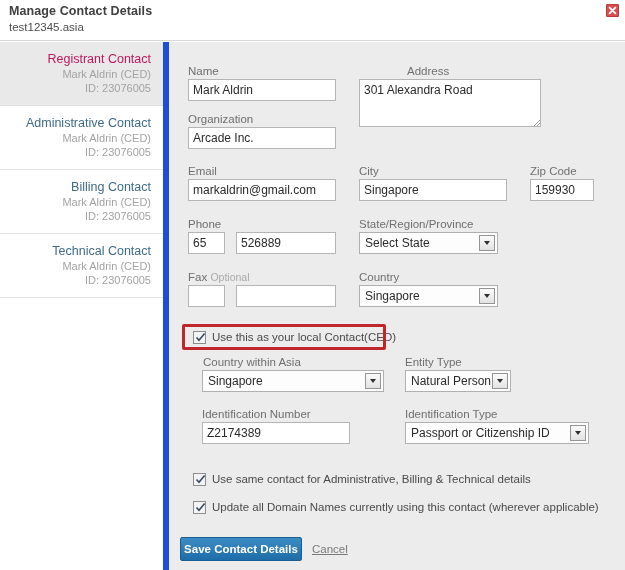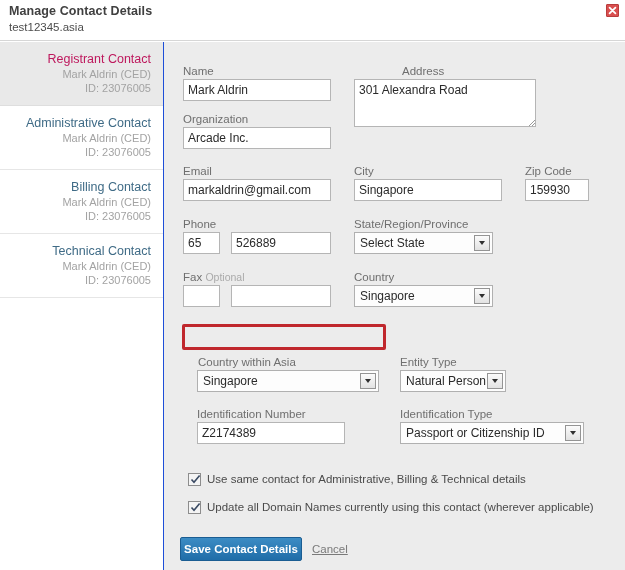--- a/index.html
+++ b/index.html
@@ -65,21 +65,21 @@
   .side-item .s-name,
   .side-item .s-id {
     font-size: 11px; color: #a3a3a3; line-height: 14px;
   }
 
   
   .form-panel {
     position: absolute; left: 163px; top: 42px;
     width: 462px; height: 528px;
     background: #ececec;
-    border-left: 1px solid #1d4ed8;
+    border-left: 6px solid #1d4ed8;
   }
 
   .lbl {
     position: absolute;
     font-size: 11.5px; color: #6f6f6f; white-space: nowrap;
   }
   .lbl .opt { color: #aaaaaa; font-size: 10.5px; }
 
   .inp {
     position: absolute;
@@ -269,20 +269,28 @@
   </div>
 
   <div class="lbl" style="left:190px; top:229px;">Country</div>
   <div class="sel" style="left:190px; top:243px; width:139px;">
     <span class="sel-text">Singapore</span>
     <span class="sel-arrow">
         <i></i>
       </span>
   </div>
 
+  <div class="cbx-row" style="left:24px; top:288px;">
+    <span class="cbx">
+      <svg width="11" height="11" viewBox="0 0 11 11">
+          <path d="M1.5 5.5 L4 8.3 L9.6 1.6" stroke="#3a4a63" stroke-width="1.6" fill="none"></path>
+        </svg>
+    </span>
+    <span class="cbx-label">Use this as your local Contact(CED)</span>
+  </div>
 
   <div class="lbl" style="left:34px; top:314px;">Country within Asia</div>
   <div class="sel" style="left:33px; top:328px; width:182px;">
     <span class="sel-text">Singapore</span>
     <span class="sel-arrow">
         <i></i>
       </span>
   </div>
 
   <div class="lbl" style="left:236px; top:314px;text-align:center;">Entity Type</div>

